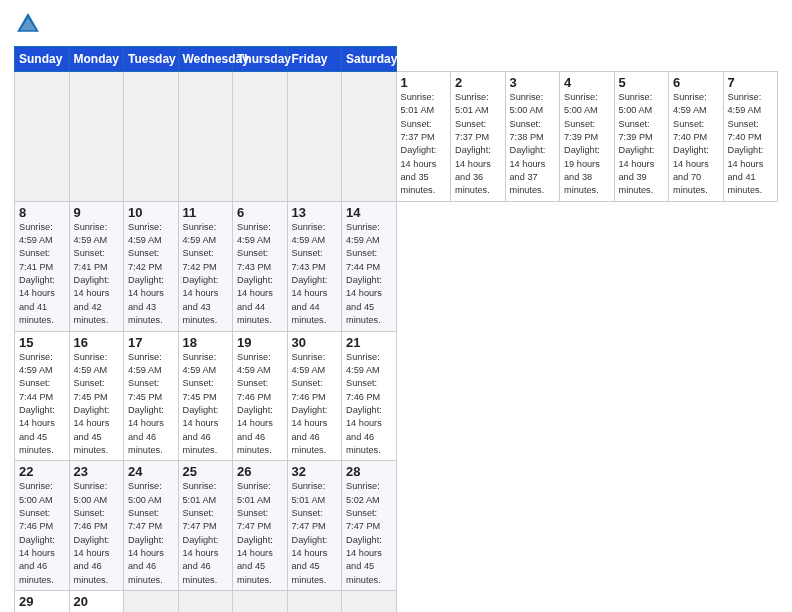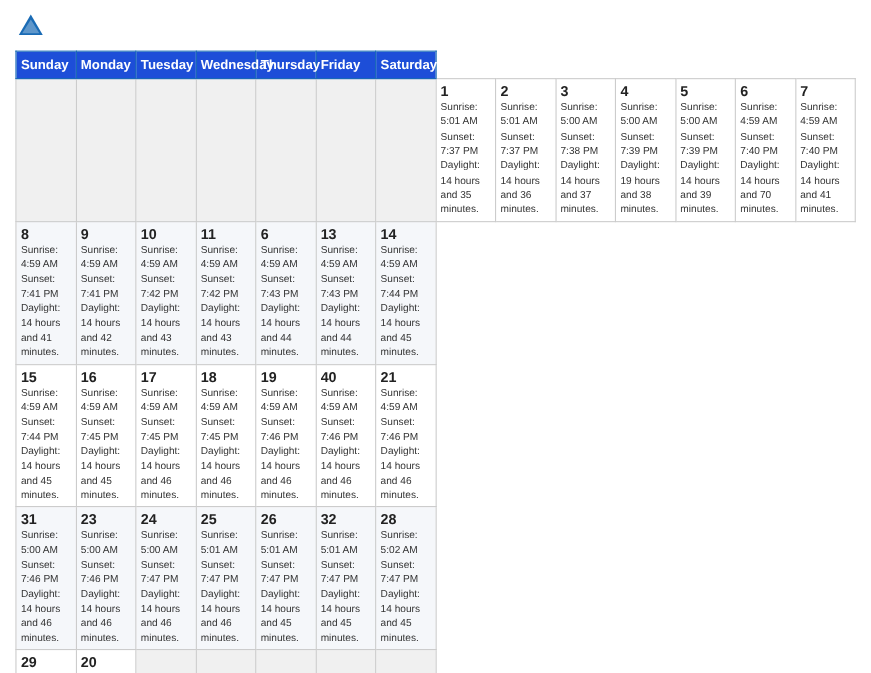--- a/index.html
+++ b/index.html
@@ -292,39 +292,39 @@
           </td>
           <td>
             <span class="day-num">19</span>
         <div class="sun-info">
           <span>Sunrise: 4:59 AM</span><br>
           <span>Sunset: 7:46 PM</span><br>
           <span>Daylight: 14 hours and 46 minutes.</span>
         </div>
           </td>
           <td>
-            <span class="day-num">40</span>
+            <span class="day-num">30</span>
         <div class="sun-info">
           <span>Sunrise: 4:59 AM</span><br>
           <span>Sunset: 7:46 PM</span><br>
           <span>Daylight: 14 hours and 46 minutes.</span>
         </div>
           </td>
           <td>
             <span class="day-num">21</span>
         <div class="sun-info">
           <span>Sunrise: 4:59 AM</span><br>
           <span>Sunset: 7:46 PM</span><br>
           <span>Daylight: 14 hours and 46 minutes.</span>
         </div>
           </td>
         </tr>
         <tr>
           <td>
-            <span class="day-num">31</span>
+            <span class="day-num">22</span>
         <div class="sun-info">
           <span>Sunrise: 5:00 AM</span><br>
           <span>Sunset: 7:46 PM</span><br>
           <span>Daylight: 14 hours and 46 minutes.</span>
         </div>
           </td>
           <td>
             <span class="day-num">23</span>
         <div class="sun-info">
           <span>Sunrise: 5:00 AM</span><br>

